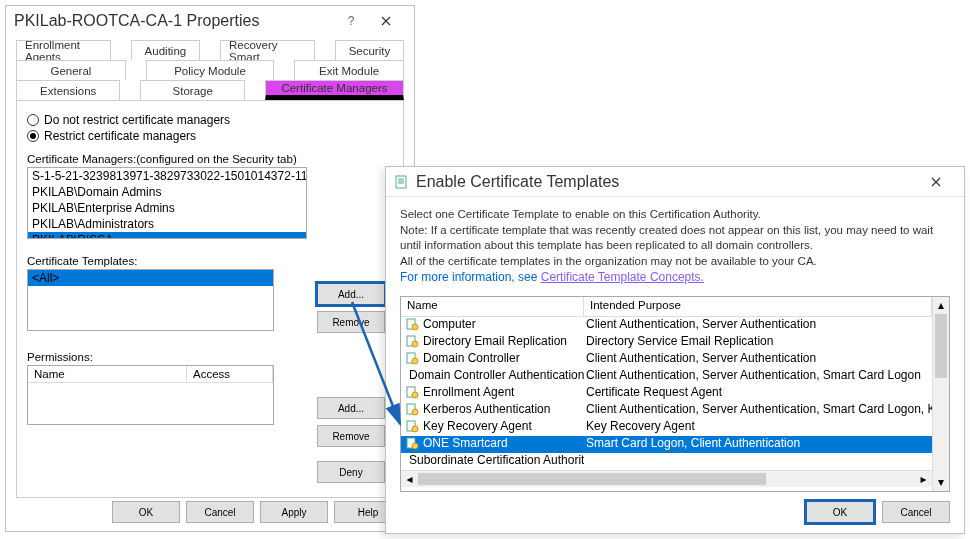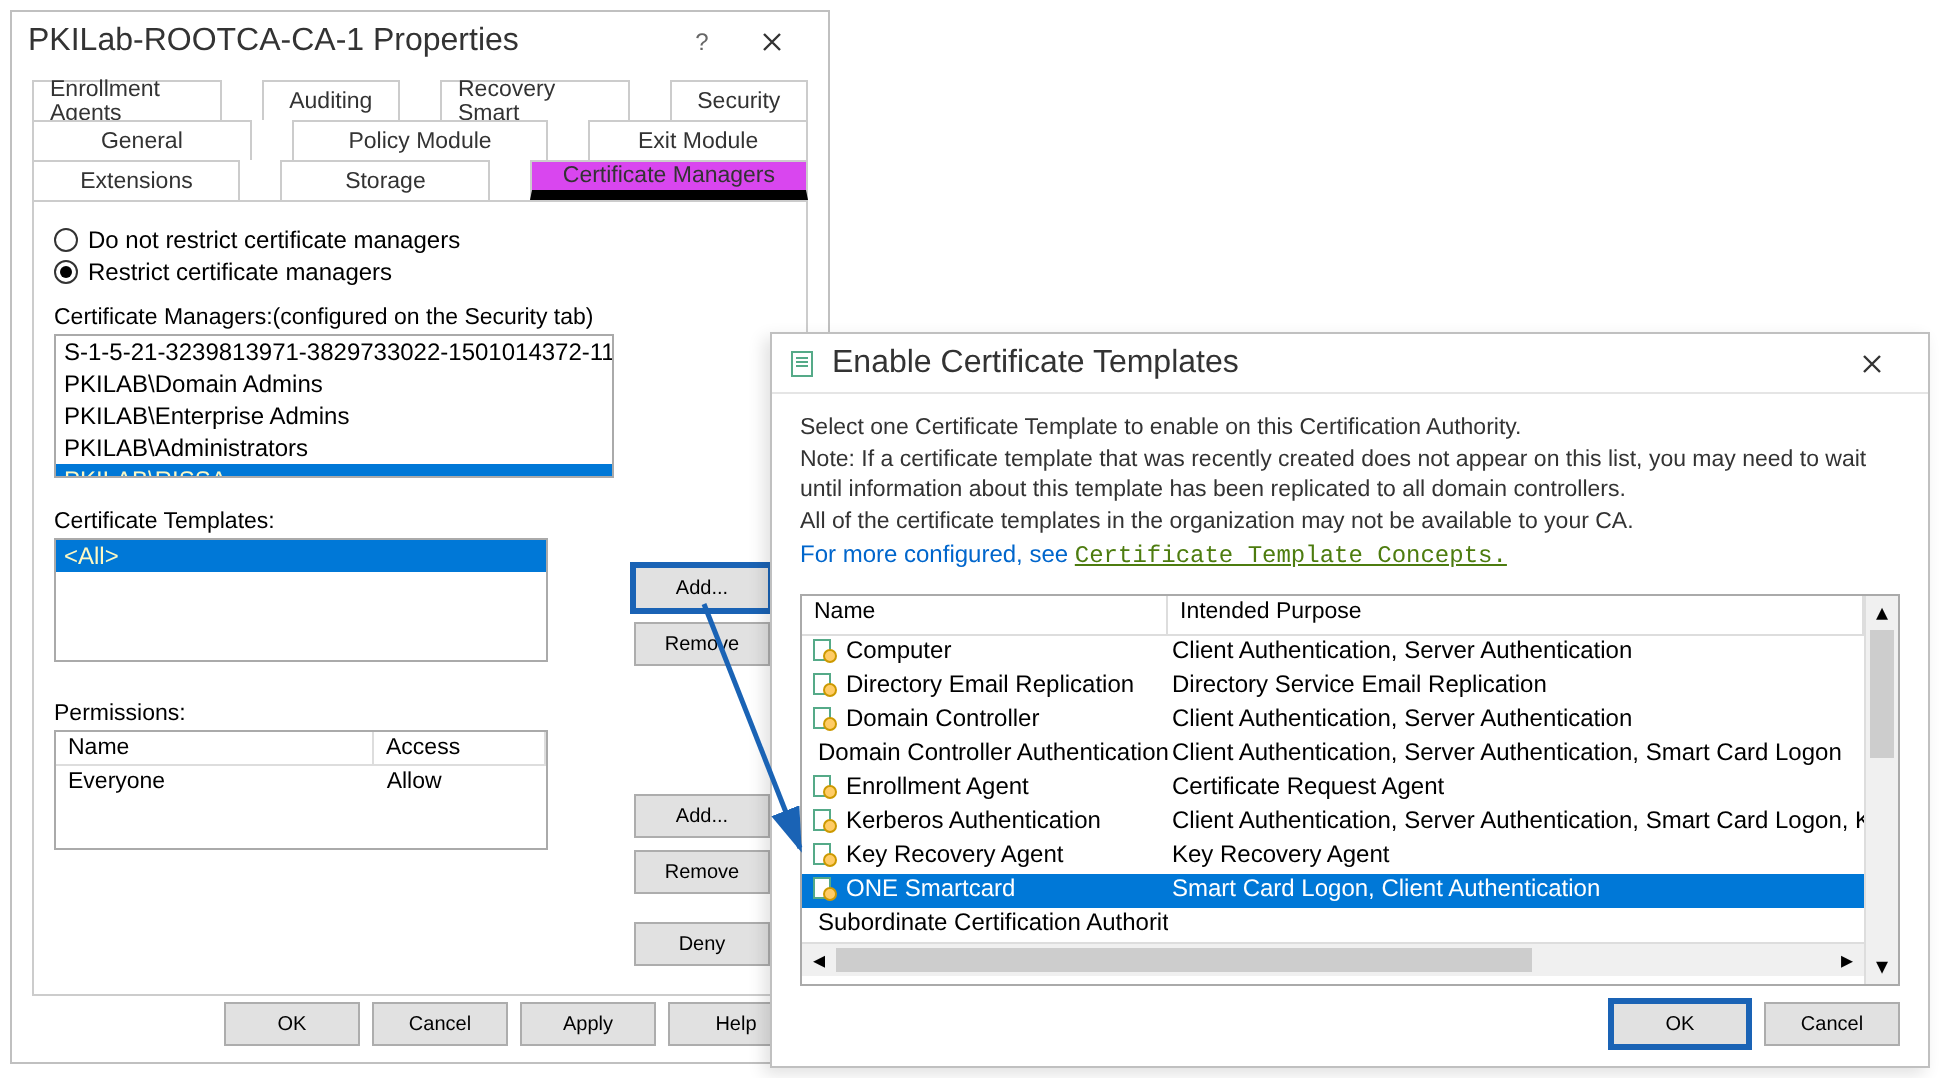--- a/index.html
+++ b/index.html
@@ -18,34 +18,34 @@
   .tabrow { display: flex; height: 20px; gap: 20px; }
   .tab { border: 1px solid #ccc; border-bottom: none; padding: 2px 8px; background: #fff; font-size: 11.5px; color: #333; display:flex; align-items:center; justify-content:center; }
   .tab.active { background: #d946ef; position: relative; top: 0; border-bottom: 5px solid #000000; z-index: 2; }
   .tabpanel { border: 1px solid #ccc; margin: 0 10px; height: 398px; padding: 10px 10px; position: relative; }
   .radio-row { display: flex; align-items: center; gap: 5px; margin: 2px 0; }
   .radio { width: 12px; height: 12px; border: 1px solid #333; border-radius: 50%; display: inline-flex; align-items: center; justify-content: center; }
   .radio .dot { width: 6px; height: 6px; border-radius: 50%; background: #000; }
   .section-label { margin-top: 10px; margin-bottom: 2px; font-size: 11.5px; }
   .listbox { border: 1px solid #aaa; background: #fff; font-size: 11.5px; overflow: auto; }
   .listbox .item { padding: 1px 4px; white-space: nowrap; }
-  .listbox .item.selected { background: #0078d7; color: #fef9c3; }
+  .listbox .item.selected { background: #0078d7; color: #000000; }
   .btn { border: 1px solid #adadad; background: #e1e1e1; min-width: 68px; height: 22px; padding: 0 8px; font-size: 10px; display: inline-flex; align-items: center; justify-content: center; }
   .btn-stack { position: absolute; display: flex; flex-direction: column; gap: 6px; }
   .perm-table { border: 1px solid #aaa; width: 247px; height: 60px; }
   .perm-header { display: flex; background: #fff; border-bottom: 1px solid #ddd; }
   .perm-header div { padding: 2px 6px; font-size: 11.5px; border-right: 1px solid #ddd; }
   .perm-row { display: flex; }
   .perm-row div { padding: 2px 6px; font-size: 11.5px; }
   .bottom-btns { position: absolute; bottom: 8px; right: 12px; display: flex; gap: 6px; }
 
   .enable { left: 385px; top: 166px; width: 580px; height: 368px; box-shadow: -3px 3px 8px rgba(0,0,0,.12); }
   .enable .body { padding: 10px 14px 8px 14px; }
   .info { font-size: 11.5px; color: #333; line-height: 1.35; }
-  .link { color: #4d7c0f; text-decoration: underline; font-family: Liberation Mono, monospace; }
+  .link { color: #8b5cf6; text-decoration: underline; }
   .tpl-box { margin-top: 10px; border: 1px solid #aaa; height: 196px; position: relative; display:flex; }
   .tpl-list { flex:1; overflow:hidden; }
   .tpl-header { display: flex; height: 20px; border-bottom: 1px solid #ddd; background:#fff; }
   .tpl-header div { padding: 2px 6px; font-size: 11.5px; border-right: 1px solid #ddd; }
   .tpl-row { display: flex; align-items: flex-start; height: 17px; font-size: 11.5px; }
   .tpl-row .c1 { width: 183px; padding-left: 4px; display: flex; align-items: center; gap: 4px; white-space: nowrap; overflow: hidden; }
   .tpl-row .c2 { flex: 1; white-space: nowrap; overflow: hidden; padding-left:2px; }
   .tpl-row.selected { background: #0078d7; color: #fff; }
   .tpl-icon { width: 14px; height: 14px; display: inline-flex; align-items:center; justify-content:center; }
   .scrollbar { width: 17px; background: #f0f0f0; border-left: 1px solid #ddd; display:flex; flex-direction:column; }
@@ -122,24 +122,20 @@
       <div class="btn hl">Add...</div>
       <div class="btn">Remove</div>
     </div>
 
     <div class="section-label" style="margin-top:20px">Permissions:</div>
     <div class="perm-table">
       <div class="perm-header">
         <div style="flex:2">Name</div>
         <div style="flex:1">Access</div>
       </div>
-      <div class="perm-row">
-        <div style="flex:2">Everyone</div>
-        <div style="flex:1">Allow</div>
-      </div>
     </div>
     <div class="btn-stack" style="left:300px;top:296px">
       <div class="btn">Add...</div>
       <div class="btn">Remove</div>
       <div class="btn" style="margin-top:8px">Deny</div>
     </div>
   </div>
 
   <div class="bottom-btns">
     <div class="btn">OK</div>
@@ -162,21 +158,21 @@
       <svg viewBox="0 0 10 10">
           <path d="M1 1 L9 9 M9 1 L1 9" stroke="#333" stroke-width="1.2"></path>
         </svg>
     </span>
   </div>
   <div class="body">
     <div class="info">Select one Certificate Template to enable on this Certification Authority.</div>
     <div class="info">Note: If a certificate template that was recently created does not appear on this list, you may need to wait until information about this template has been replicated to all domain controllers.</div>
     <div class="info">All of the certificate templates in the organization may not be available to your CA.</div>
     <div class="info">
-      <span style="color:#0066cc">For more configured, see </span><a class="link">Certificate Template Concepts.</a>
+      <span style="color:#0066cc">For more information, see </span><a class="link">Certificate Template Concepts.</a>
     </div>
 
     <div class="tpl-box">
       <div class="tpl-list">
         <div class="tpl-header">
           <div style="width:183px">Name</div>
           <div style="flex:1">Intended Purpose</div>
         </div>
         <div id="tpl-rows">
             <div class="tpl-row">

